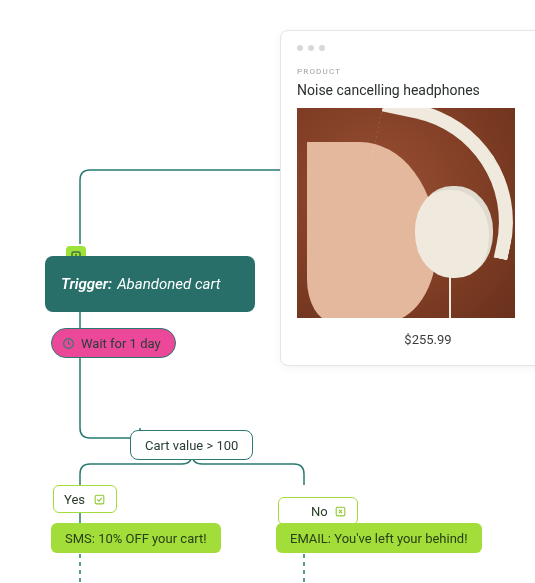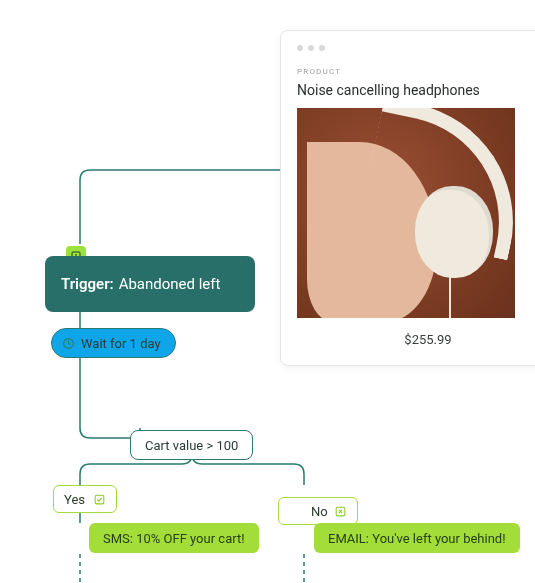--- a/index.html
+++ b/index.html
@@ -102,30 +102,31 @@
   .trigger-node{
     position:absolute; left:45px; top:256px;
     width:210px; height:56px;
     background:#276f68;
     border-radius:8px;
     color:#fff;
     display:flex;align-items:center;
     padding:0 16px;
     box-sizing:border-box;
     font-size:15px;
+    font-style:italic;
   }
   .trigger-node b{font-weight:600;margin-right:5px;}
 
   
   .wait-chip{
     position:absolute; left:51px; top:328px;
     height:28px;
     border:1.5px solid #2a7a72;
     border-radius:16px;
-    background:#0ea5e9;
+    background:#ec4899;
     display:flex;align-items:center;gap:6px;
     padding:0 14px 0 10px;
     font-size:13px; color:#2a3d3a;
   }
   .wait-chip svg{width:13px;height:13px;stroke:#2a7a72;fill:none;stroke-width:2;}
 
   
   .condition-chip{
     position:absolute; left:130px; top:414px;
     height:28px;
@@ -153,21 +154,21 @@
   .branch-label svg{width:13px;height:13px;stroke:#8fc92f;fill:none;stroke-width:2;}
 
   
   .action-pill{
     position:absolute;
     height:30px;
     background:#a3dd39;
     border-radius:6px;
     display:flex;align-items:center;
     padding:0 14px;
-    font-size:13px; color:#274016;margin-left:38px;
+    font-size:13px; color:#274016;
   }
   .action-sms  {left:51px;  top:523px;}
   .action-email{left:276px; top:523px;}
 </style>
 </head>
 <body>
 
 <svg class="connectors">
 
   <path d="M 80 256 L 80 180 Q 80 170 90 170 L 280 170" stroke="#2a7a72" stroke-width="1.5" fill="none"></path>
@@ -209,21 +210,21 @@
 
 <div class="trigger-badge">
   <svg viewBox="0 0 24 24">
       <rect x="4" y="4" width="16" height="16" rx="2"></rect>
       <line x1="12" y1="8" x2="12" y2="13"></line>
       <circle cx="12" cy="16.5" r="0.5" fill="#1a3d3a"></circle>
     </svg>
 </div>
 <div class="trigger-node">
   <b>Trigger:</b>
-  <span>Abandoned left</span>
+  <span>Abandoned cart</span>
 </div>
 
 <div class="wait-chip">
   <svg viewBox="0 0 24 24">
       <circle cx="12" cy="12" r="9"></circle>
       <path d="M12 7 L12 12 L15 14"></path>
     </svg>
   <span>Wait for 1 day</span>
 </div>
 

